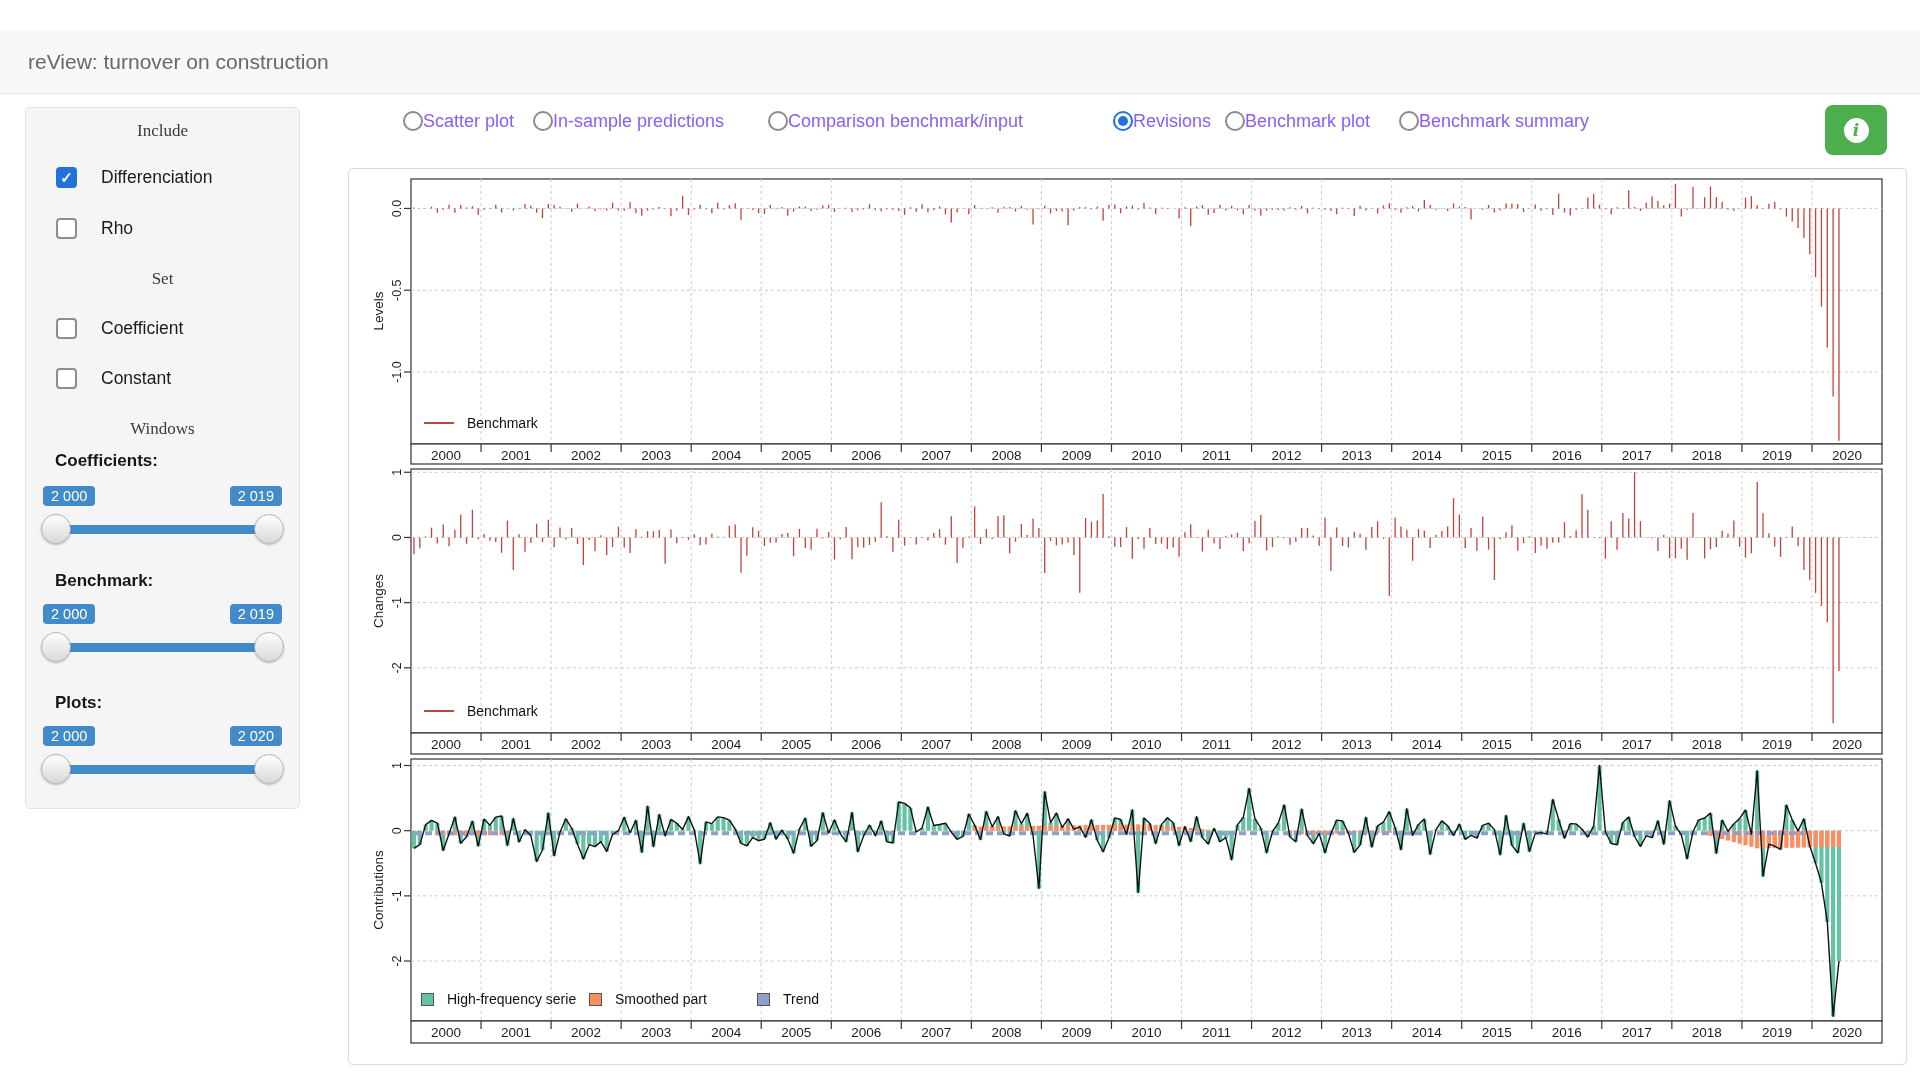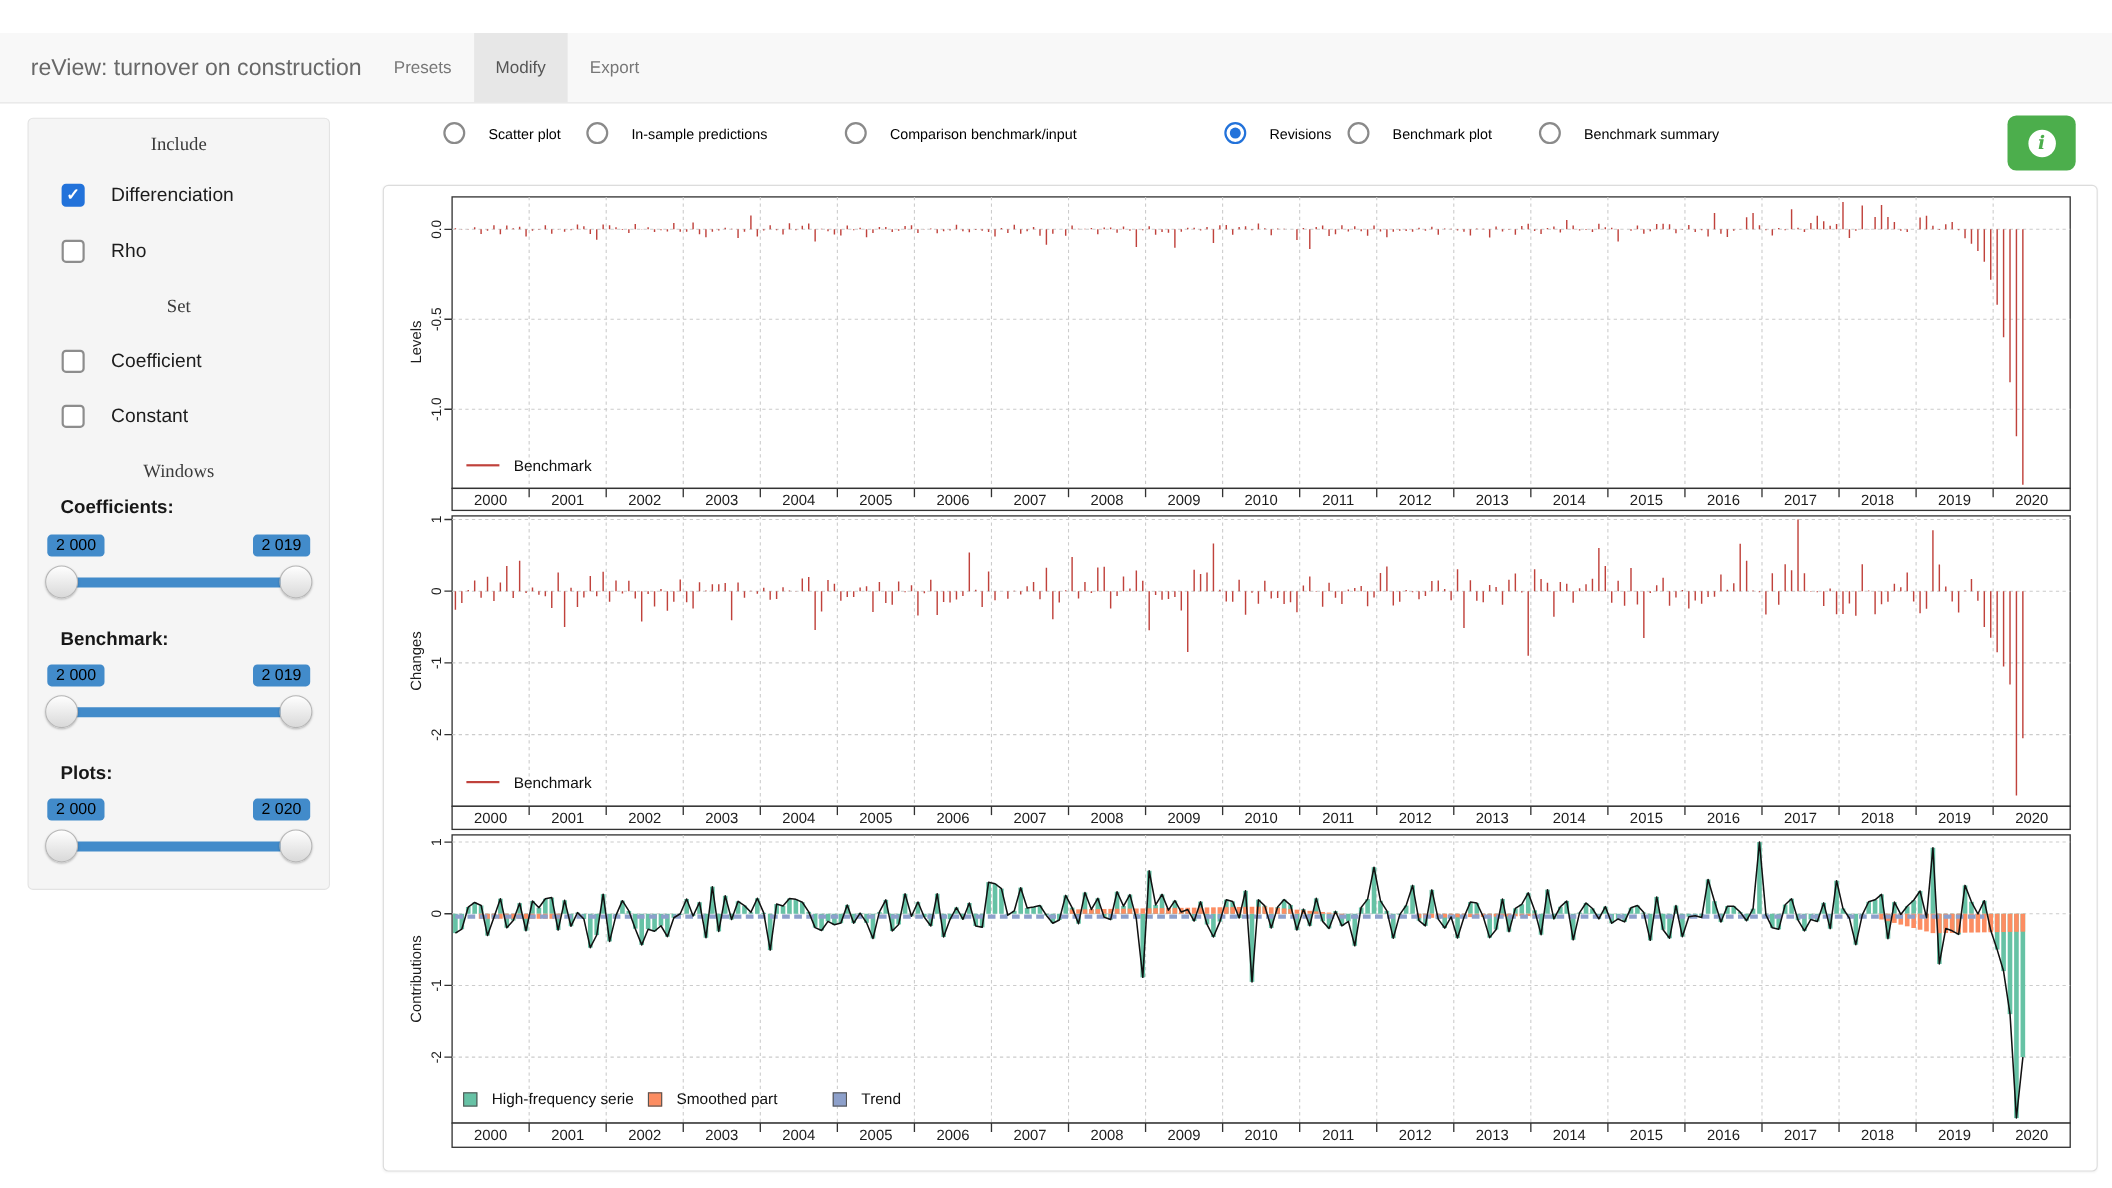--- a/index.html
+++ b/index.html
@@ -16,34 +16,34 @@
     border:1px solid #e3e3e3;border-radius:5px;}
   .side-head{position:absolute;left:0;width:100%;text-align:center;font-size:17px;color:#3a3a3a;font-family:Liberation Serif, serif;}
   .cb-row{position:absolute;left:30px;height:24px;display:flex;align-items:center;cursor:pointer;}
   .cb{width:21px;height:21px;border:2px solid #8d8d8d;border-radius:4px;background:#fff;
     display:inline-flex;align-items:center;justify-content:center;box-sizing:border-box;}
   .cb.checked{background:#2272da;border-color:#2272da;}
   .tick{color:#fff;font-size:15px;font-weight:bold;line-height:1;}
   .cb-label{margin-left:24px;font-size:17.5px;color:#1c1c1c;}
   .bold-label{position:absolute;left:29px;font-size:17px;font-weight:bold;color:#171717;}
   .slider{position:absolute;left:17px;width:239px;height:62px;}
-  .chip{position:absolute;top:0;background:#428bca;color:#000000;font-size:14.5px;
+  .chip{position:absolute;top:0;background:#428bca;color:#ffffff;font-size:14.5px;
     padding:2px 8px;border-radius:4px;}
   .track{position:absolute;left:10px;right:10px;top:39px;height:9px;background:#428bca;border-radius:5px;}
   .handle{position:absolute;top:28px;width:30px;height:30px;border-radius:50%;
     background:linear-gradient(#fefefe,#d9d9d9);border:1px solid #b5b5b5;
     box-shadow:0 1px 2px rgba(0,0,0,.25);box-sizing:border-box;cursor:pointer;}
   
   .radio-item{position:absolute;top:108px;height:26px;display:flex;align-items:center;cursor:pointer;}
   .rad{width:20px;height:20px;border:2px solid #8a8a8a;border-radius:50%;box-sizing:border-box;
     display:inline-flex;align-items:center;justify-content:center;background:#fff;}
   .radio-item.selected .rad{border-color:#2272da;}
   .rad-dot{width:10px;height:10px;border-radius:50%;background:#2272da;display:none;}
   .radio-item.selected .rad-dot{display:block;}
-  .rad-label{margin-left:21px;font-size:13px;color:#000000;}
+  .rad-label{margin-left:0;font-size:18px;color:#8b5cf6;}
   
   .info-btn{position:absolute;left:1825px;top:105px;width:62px;height:50px;border:none;
     border-radius:8px;background:#4cae4c;cursor:pointer;display:flex;align-items:center;justify-content:center;}
   .info-circle{width:25px;height:25px;border-radius:50%;background:#fff;display:flex;
     align-items:center;justify-content:center;}
   .info-i{font-family:"DejaVu Serif",serif;font-style:italic;font-weight:bold;
     font-size:17px;color:#4cae4c;line-height:1;}
   
   .chart-card{position:absolute;left:348px;top:168px;width:1557px;height:895px;background:#fff;
     border:1px solid #dcdcdc;border-radius:5px;box-shadow:0 1px 2px rgba(0,0,0,.04);box-sizing:content-box;}
@@ -54,25 +54,20 @@
   .legend-label{font-size:14px;color:#111;margin-left:13px;}
   .sw-line{width:30px;height:2px;display:inline-block;}
   .sw-sq{width:13px;height:13px;display:inline-block;box-sizing:border-box;}
   .legend3 .legend-item{width:168px;}
 </style>
 </head>
 <body>
 
 <div class="navbar">
   <div class="nav-title">reView: turnover on construction</div>
-  <div class="nav-tabs">
-    <div class="nav-tab">Presets</div>
-    <div class="nav-tab active">Modify</div>
-    <div class="nav-tab">Export</div>
-  </div>
 </div>
 
 <div class="side-panel">
   <div class="side-head" style="top:13px">Include</div>
 
   <div class="cb-row" style="top:57px">
     <span class="cb checked">
         <span class="tick">✓</span>
       </span>
     <span class="cb-label">Differenciation</span>

